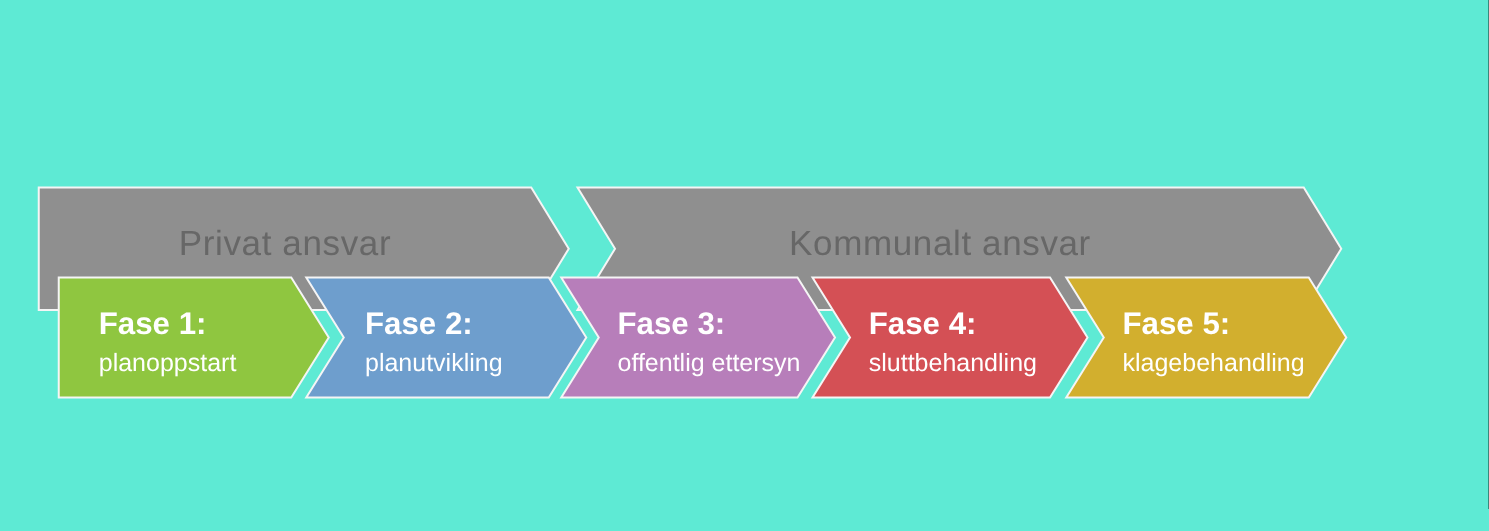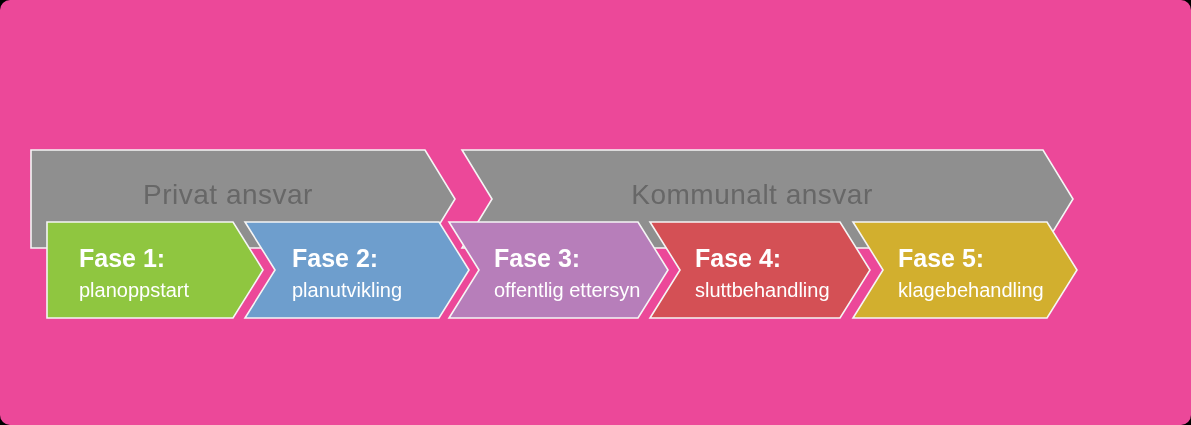--- a/index.html
+++ b/index.html
@@ -4,24 +4,23 @@
 <style>
   html, body {
     margin: 0;
     padding: 0;
     background: #000000;
   }
   .stage {
     position: relative;
     width: 1191px;
     height: 425px;
-    background: #ec4899;
+    background: #5eead4;
     overflow: hidden;
     font-family: "Liberation Sans", sans-serif;
-    border-radius: 10px;
   }
   svg { display: block; }
   .banner-label {
     font-family: "Liberation Sans", sans-serif;
     font-size: 28px;
     font-weight: 400;
     letter-spacing: 0.5px;
   }
   .phase-title {
     font-family: "Liberation Sans", sans-serif;

